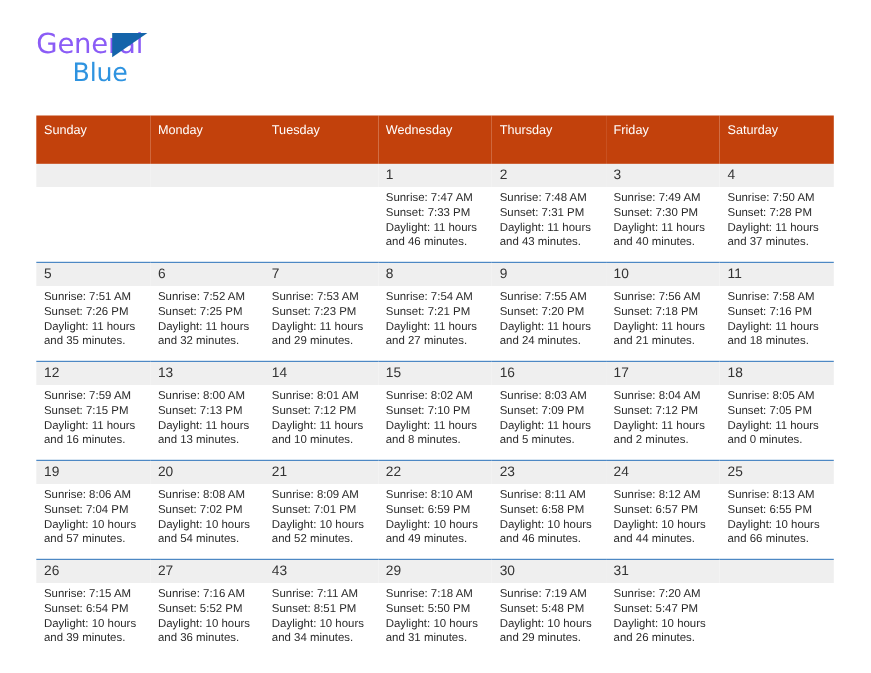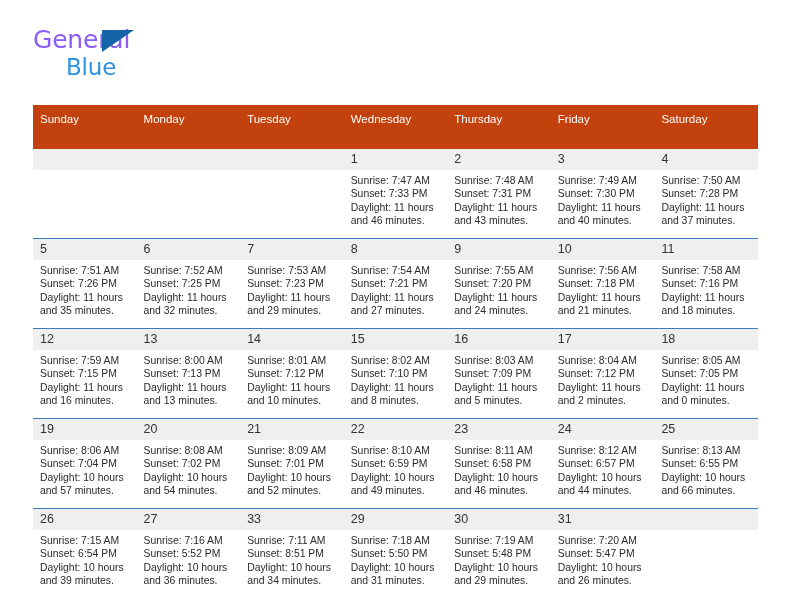--- a/index.html
+++ b/index.html
@@ -449,21 +449,21 @@
           <td>
             <div class="daynum">27</div>
             <div class="cellbody">
               <div>Sunrise: 7:16 AM</div>
               <div>Sunset: 5:52 PM</div>
               <div class="daylight-line">Daylight: 10 hours</div>
               <div class="daylight-line">and 36 minutes.</div>
             </div>
           </td>
           <td>
-            <div class="daynum">33</div>
+            <div class="daynum">43</div>
             <div class="cellbody">
               <div>Sunrise: 7:11 AM</div>
               <div>Sunset: 8:51 PM</div>
               <div class="daylight-line">Daylight: 10 hours</div>
               <div class="daylight-line">and 34 minutes.</div>
             </div>
           </td>
           <td>
             <div class="daynum">29</div>
             <div class="cellbody">

